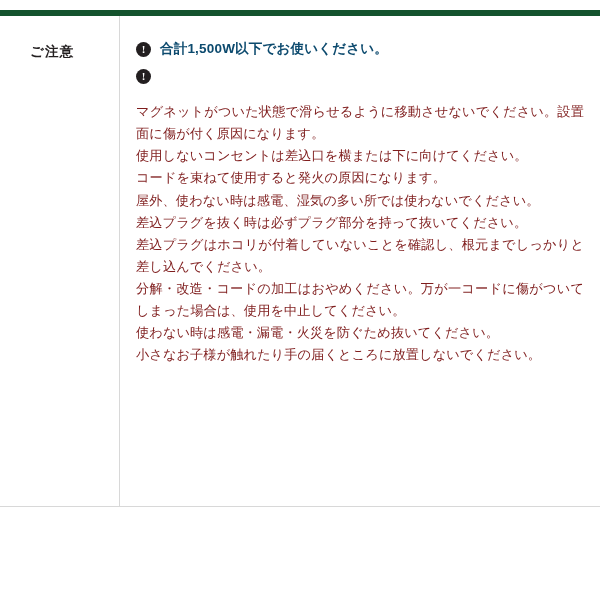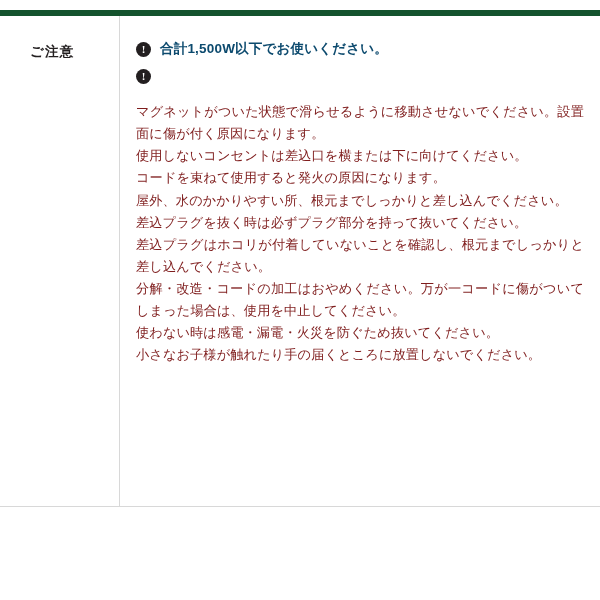--- a/index.html
+++ b/index.html
@@ -124,21 +124,21 @@
       </div>
 
       <div class="headline-row">
         <span class="bullet-icon">!</span>
       </div>
 
       <div class="paragraphs">
         <p class="paragraph">マグネットがついた状態で滑らせるように移動させないでください。設置面に傷が付く原因になります。</p>
         <p class="paragraph">使用しないコンセントは差込口を横または下に向けてください。</p>
         <p class="paragraph">コードを束ねて使用すると発火の原因になります。</p>
-        <p class="paragraph">屋外、水のかかりやすい所、根元までしっかりと差し込んでください。</p>
+        <p class="paragraph">屋外、使わない時は感電、湿気の多い所では使わないでください。</p>
         <p class="paragraph">差込プラグを抜く時は必ずプラグ部分を持って抜いてください。</p>
         <p class="paragraph">差込プラグはホコリが付着していないことを確認し、根元までしっかりと差し込んでください。</p>
         <p class="paragraph">分解・改造・コードの加工はおやめください。万が一コードに傷がついてしまった場合は、使用を中止してください。</p>
         <p class="paragraph">使わない時は感電・漏電・火災を防ぐため抜いてください。</p>
         <p class="paragraph">小さなお子様が触れたり手の届くところに放置しないでください。</p>
       </div>
 
     </div>
   </div>
 

